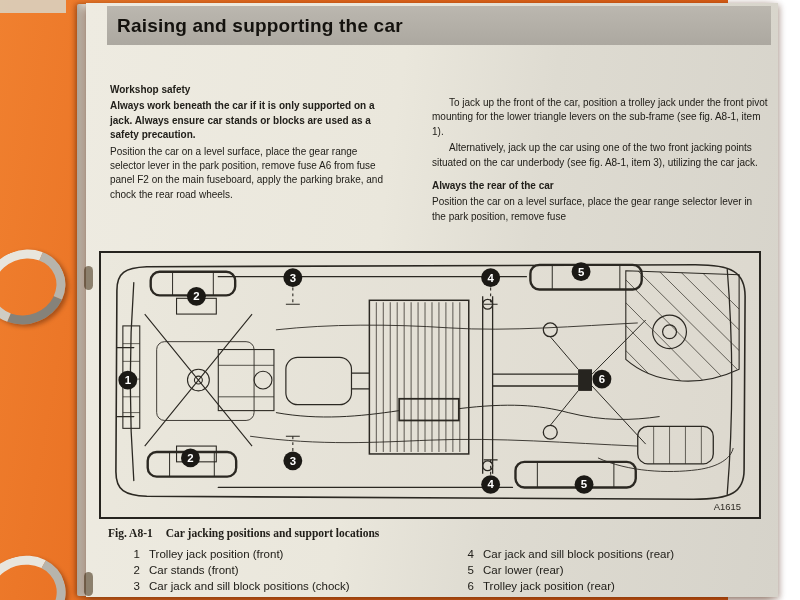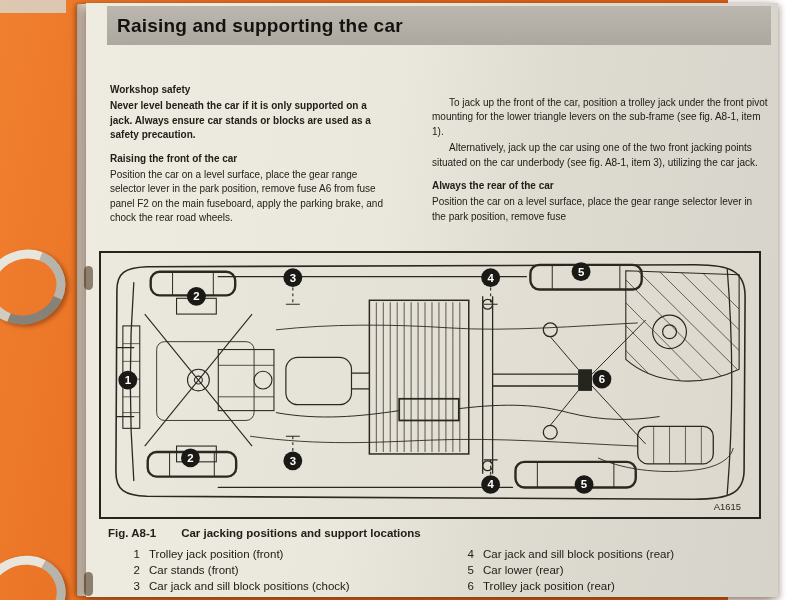--- a/index.html
+++ b/index.html
@@ -48,21 +48,21 @@
   .indent { text-indent:17px; }
 
   .figure-box {
     position:absolute; left:13px; top:248px; width:662px; height:268px;
     border:2px solid #26241f; box-sizing:border-box;
     background:linear-gradient(98deg,#ebe8dd,#dcd8ce);
   }
   .figure-box svg { display:block; width:100%; height:100%; }
 
   .caption { position:absolute; left:22px; top:524px; right:8px; font-size:11.5px; }
-  .caption-head { display:flex; gap:25px; font-weight:bold; }
+  .caption-head { display:flex; gap:13px; font-weight:bold;font-family:Liberation Serif, serif; }
   .legend { display:flex; margin-top:7px; }
   .legend-col { display:flex; flex-direction:column; }
   .legend-col.first { margin-left:20px; width:334px; }
   .leg-row { display:flex; line-height:16px; }
   .leg-num { width:12px; text-align:right; margin-right:9px; }
 </style>
 </head>
 <body>
 
 <div class="photo">
@@ -73,22 +73,21 @@
 
   <div class="page">
 
     <div class="header-bar">
       <h1 class="title">Raising and supporting the car</h1>
     </div>
 
     <div class="columns">
       <div class="col-left">
         <p class="b">Workshop safety</p>
-        <p class="b">Never level beneath the car if it is only supported on a jack. Always ensure car stands or blocks are used as a safety precaution.</p>
-        <p class="b mt">Raising the front of the car</p>
+        <p class="b">Always work beneath the car if it is only supported on a jack. Always ensure car stands or blocks are used as a safety precaution.</p>
         <p>Position the car on a level surface, place the gear range selector lever in the park position, remove fuse A6 from fuse panel F2 on the main fuseboard, apply the parking brake, and chock the rear road wheels.</p>
       </div>
       <div class="col-right">
         <p class="indent">To jack up the front of the car, position a trolley jack under the front pivot mounting for the lower triangle levers on the sub-frame (see fig. A8-1, item 1).</p>
         <p class="indent">Alternatively, jack up the car using one of the two front jacking points situated on the car underbody (see fig. A8-1, item 3), utilizing the car jack.</p>
         <p class="b mt">Always the rear of the car</p>
         <p>Position the car on a level surface, place the gear range selector lever in the park position, remove fuse</p>
       </div>
     </div>
 

